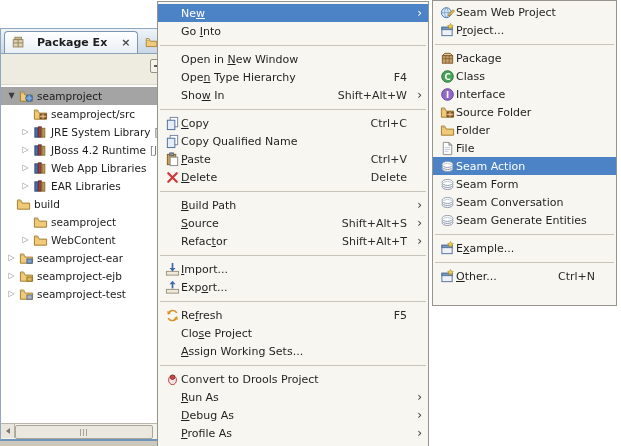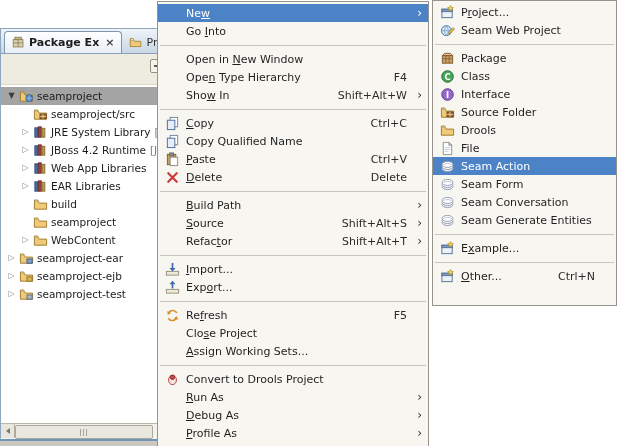--- a/index.html
+++ b/index.html
@@ -7,21 +7,21 @@
           font-family:"DejaVu Sans","Liberation Sans",sans-serif;font-size:11px;color:#1c1c1c;}
 
   
   .panel{position:absolute;left:0;top:28px;width:172px;height:413px;box-sizing:border-box;
          border:1px solid #8fa6bf;border-bottom:2px solid #7095bd;background:#fff;
          display:flex;flex-direction:column;z-index:1;}
   .understrip{position:absolute;left:0;top:441px;width:158px;height:5px;background:#ccc8bd;z-index:0;}
 
   .tabbar{height:24px;flex:none;background:linear-gradient(#eef3f8,#c9d7e6);
           border-bottom:1px solid #8ba1b8;display:flex;align-items:flex-end;padding-left:3px;white-space:nowrap;}
-  .tab{display:flex;align-items:center;gap:4px;height:21px;padding:0 7px;color:#333;}
+  .tab{display:flex;align-items:center;gap:12px;height:21px;padding:0 7px;color:#333;}
   .tab.active{background:linear-gradient(#ffffff,#e9eff6);border:1px solid #7e96ad;border-bottom:none;
           border-radius:4px 4px 0 0;font-weight:bold;color:#1d1d1d;}
   .tabclose{font-size:11px;font-weight:bold;color:#444;line-height:1;margin-left:2px;}
   .tabicon svg{display:block;}
 
   .toolbar{height:30px;flex:none;background:#eeebe0;border-bottom:1px solid #ddd9cc;position:relative;}
   .minbtn{position:absolute;right:6px;top:5px;width:13px;height:12px;border:1px solid #97927f;
           background:#f6f3ea;border-radius:2px;display:flex;align-items:center;justify-content:center;}
   .minglyph{width:7px;height:2px;background:#5f5b4e;}
 
@@ -43,21 +43,21 @@
           border:1px solid #aaa699;border-radius:2px;display:flex;align-items:center;justify-content:center;}
   .grip{width:8px;height:7px;background:repeating-linear-gradient(90deg,#a7a398 0 1px,rgba(0,0,0,0) 1px 3px);}
 
   
   .menu{position:absolute;box-sizing:border-box;background:#f8f6f1;border:1px solid #96938c;
         padding-top:2px;overflow:hidden;}
   .menu.ctx{left:157px;top:1px;width:272px;height:446px;z-index:10;}
   .menu.sub{left:432px;top:0px;width:185px;height:306px;z-index:11;}
   .mi{height:18px;display:flex;align-items:center;padding:0 6px;white-space:nowrap;color:#1f1f1f;}
   .mi-icon{width:17px;height:16px;flex:none;display:flex;align-items:center;justify-content:center;}
-  .mi-label{margin-left:5px;}
+  .mi-label{}
   .mi-accel{margin-left:auto;padding-right:6px;color:#2b2b2b;text-align:center;}
   .mi-arrow{width:9px;flex:none;text-align:right;font-size:12px;line-height:1;color:#3c3c3c;}
   .mi.hl{background:#4b83c6;color:#fff;}
   .mi.hl .mi-accel,.mi.hl .mi-arrow{color:#fff;}
   .msep{height:10px;display:flex;align-items:center;padding:0 2px;}
   .msep::before{content:"";display:block;width:100%;border-top:1px solid #c9c5ba;}
   u{text-underline-offset:1px;}
 </style>
 </head>
 <body>
@@ -157,21 +157,21 @@
           <span class="exp collapsed">▷</span>
           <span class="ticon">
             <svg viewBox="0 0 16 16" width="15" height="15">
               <rect x="2" y="3" width="3" height="10" fill="#4a6fa5" stroke="#2c4a77"></rect>
               <rect x="5.8" y="2" width="3" height="11" fill="#9e4040" stroke="#6e2a2a"></rect>
               <rect x="9.6" y="3.5" width="3" height="9.5" fill="#b99a55" stroke="#87702f"></rect>
             </svg>
           </span>
           <span class="tlabel">EAR Libraries</span>
         </div>
-        <div class="trow" style="padding-left: 18px;">
+        <div class="trow" style="padding-left: 1px;">
           <span class="exp"></span>
           <span class="ticon">
             <svg viewBox="0 0 16 16" width="15" height="15">
               <path d="M1.5 13V4.8h4l1.2 1.7H14.5V13z" fill="#f0ca79" stroke="#9e7b2c"></path>
               <path d="M1.5 4.8V3.2h3.4l1 1.6" fill="#f8e2ab" stroke="#9e7b2c"></path>
             </svg>
           </span>
           <span class="tlabel">build</span>
         </div>
         <div class="trow" style="padding-left: 18px;">
@@ -413,38 +413,38 @@
         <span class="mi-icon"></span>
         <span class="mi-label"><u>P</u>rofile As</span>
         <span class="mi-accel"></span>
         <span class="mi-arrow">›</span>
       </div>
     </div>
   <div class="menu sub" id="submenu">
       <div class="mi">
         <span class="mi-icon">
           <svg viewBox="0 0 16 16" width="15" height="15">
+            <circle cx="6.8" cy="8.2" r="5.3" fill="#d9e9f8" stroke="#3a6ea5"></circle>
+            <path d="M1.5 8.2h10.6M6.8 2.9a8 8 0 0 1 0 10.6M6.8 2.9a8 8 0 0 0 0 10.6" fill="none" stroke="#6d9ac6" stroke-width=".8"></path>
+            <path d="M9.5 9.5l4.5-4.5 1.5 1.5-4.5 4.5-2 .5z" fill="#e8bd4a" stroke="#8d6f1e" stroke-width=".7"></path>
+          </svg>
+        </span>
+        <span class="mi-label">Seam Web Project</span>
+        <span class="mi-accel"></span>
+        <span class="mi-arrow"></span>
+      </div>
+      <div class="mi">
+        <span class="mi-icon">
+          <svg viewBox="0 0 16 16" width="15" height="15">
             <rect x="2" y="4.5" width="11" height="9" fill="#eef2f8" stroke="#51719c"></rect>
             <rect x="2" y="4.5" width="11" height="2.6" fill="#7b99c2" stroke="#51719c"></rect>
             <path d="M11.2.5l.9 1.9 2.1.3-1.5 1.5.3 2.1-1.8-1-1.9 1 .4-2.1L8.2 2.7l2.1-.3z" fill="#f4cf4b" stroke="#a3841f" stroke-width=".6"></path>
           </svg>
         </span>
         <span class="mi-label">P<u>r</u>oject...</span>
-        <span class="mi-accel"></span>
-        <span class="mi-arrow"></span>
-      </div>
-      <div class="mi">
-        <span class="mi-icon">
-          <svg viewBox="0 0 16 16" width="15" height="15">
-            <circle cx="6.8" cy="8.2" r="5.3" fill="#d9e9f8" stroke="#3a6ea5"></circle>
-            <path d="M1.5 8.2h10.6M6.8 2.9a8 8 0 0 1 0 10.6M6.8 2.9a8 8 0 0 0 0 10.6" fill="none" stroke="#6d9ac6" stroke-width=".8"></path>
-            <path d="M9.5 9.5l4.5-4.5 1.5 1.5-4.5 4.5-2 .5z" fill="#e8bd4a" stroke="#8d6f1e" stroke-width=".7"></path>
-          </svg>
-        </span>
-        <span class="mi-label">Seam Web Project</span>
         <span class="mi-accel"></span>
         <span class="mi-arrow"></span>
       </div>
       <div class="msep"></div>
       <div class="mi">
         <span class="mi-icon">
           <svg viewBox="0 0 16 16" width="15" height="15">
             <path d="M2.5 5l2.5-2.5h6L13.5 5z" fill="#e3c896" stroke="#7d5a2e"></path>
             <rect x="2.5" y="5" width="11" height="8" fill="#c8a26a" stroke="#7d5a2e"></rect>
             <path d="M2.5 8.2h11M6.2 5v8M9.8 5v8" stroke="#7d5a2e" stroke-width=".8"></path>
@@ -489,21 +489,21 @@
         <span class="mi-accel"></span>
         <span class="mi-arrow"></span>
       </div>
       <div class="mi">
         <span class="mi-icon">
           <svg viewBox="0 0 16 16" width="15" height="15">
             <path d="M1.5 13V4.8h4l1.2 1.7H14.5V13z" fill="#f0ca79" stroke="#9e7b2c"></path>
             <path d="M1.5 4.8V3.2h3.4l1 1.6" fill="#f8e2ab" stroke="#9e7b2c"></path>
           </svg>
         </span>
-        <span class="mi-label">Drools</span>
+        <span class="mi-label">Folder</span>
         <span class="mi-accel"></span>
         <span class="mi-arrow"></span>
       </div>
       <div class="mi">
         <span class="mi-icon">
           <svg viewBox="0 0 16 16" width="15" height="15">
             <path d="M3.5 1.5h6l3 3v10h-9z" fill="#fff" stroke="#8f8f8f"></path>
             <path d="M9.5 1.5v3h3z" fill="#d8d8d8" stroke="#8f8f8f"></path>
             <path d="M5 7h6M5 9h6M5 11h4" stroke="#b9c6d8" stroke-width=".9"></path>
           </svg>

